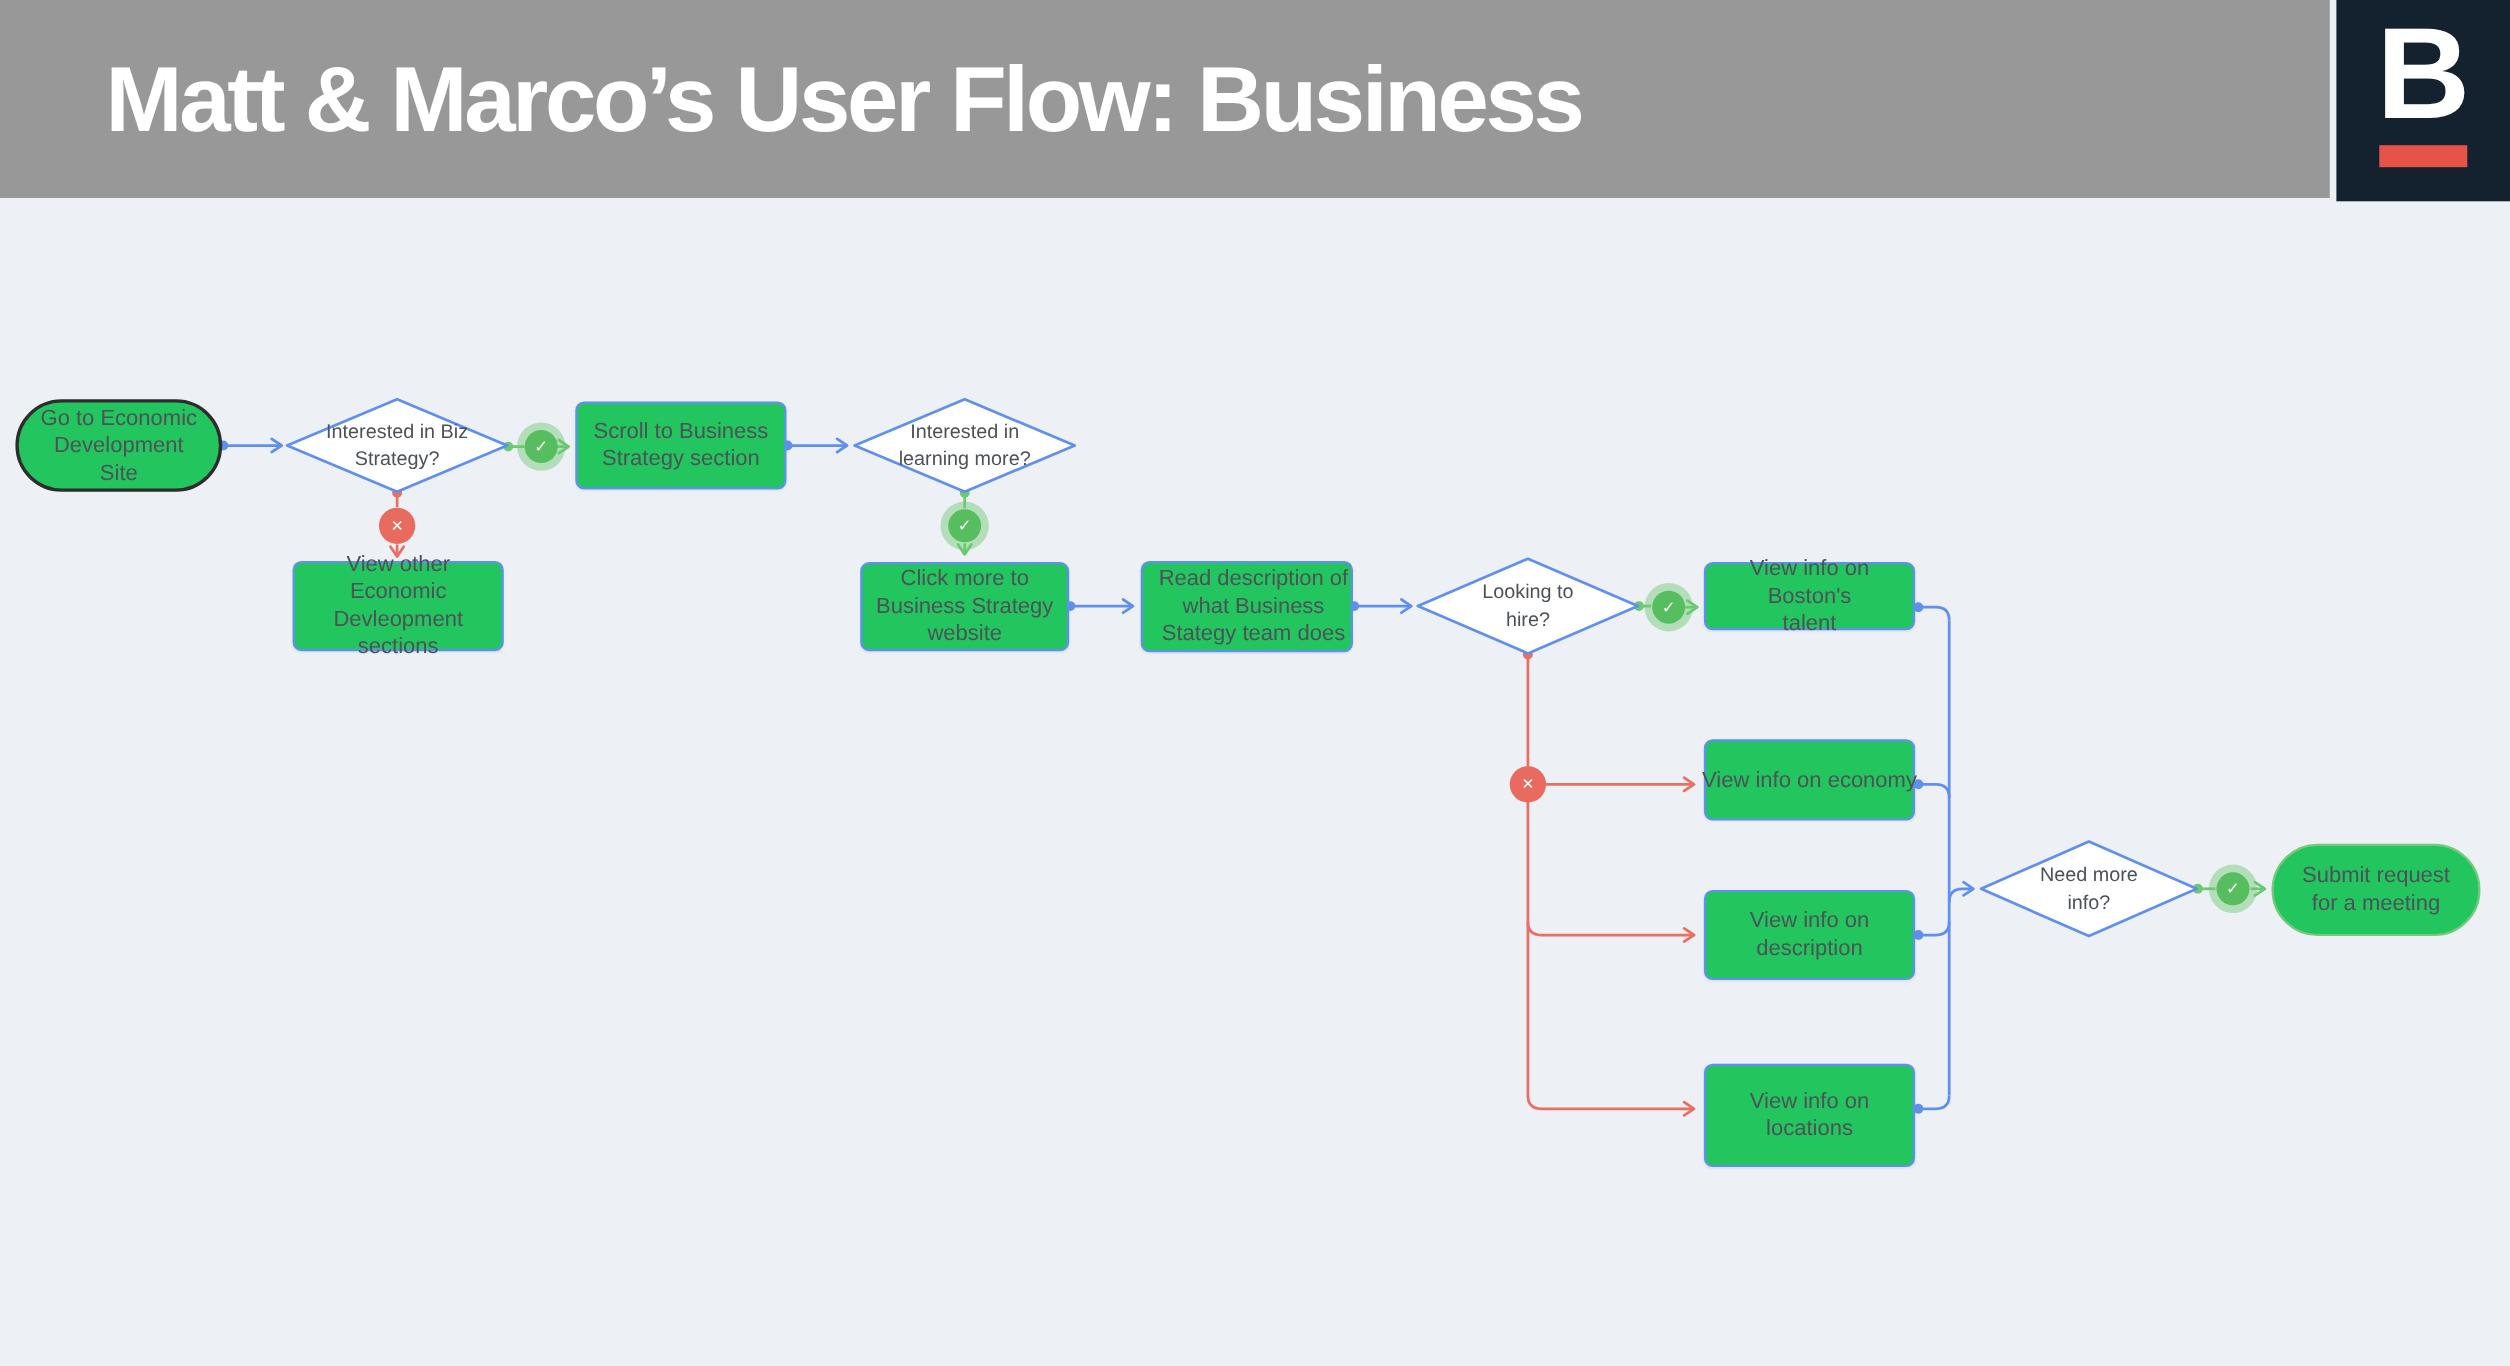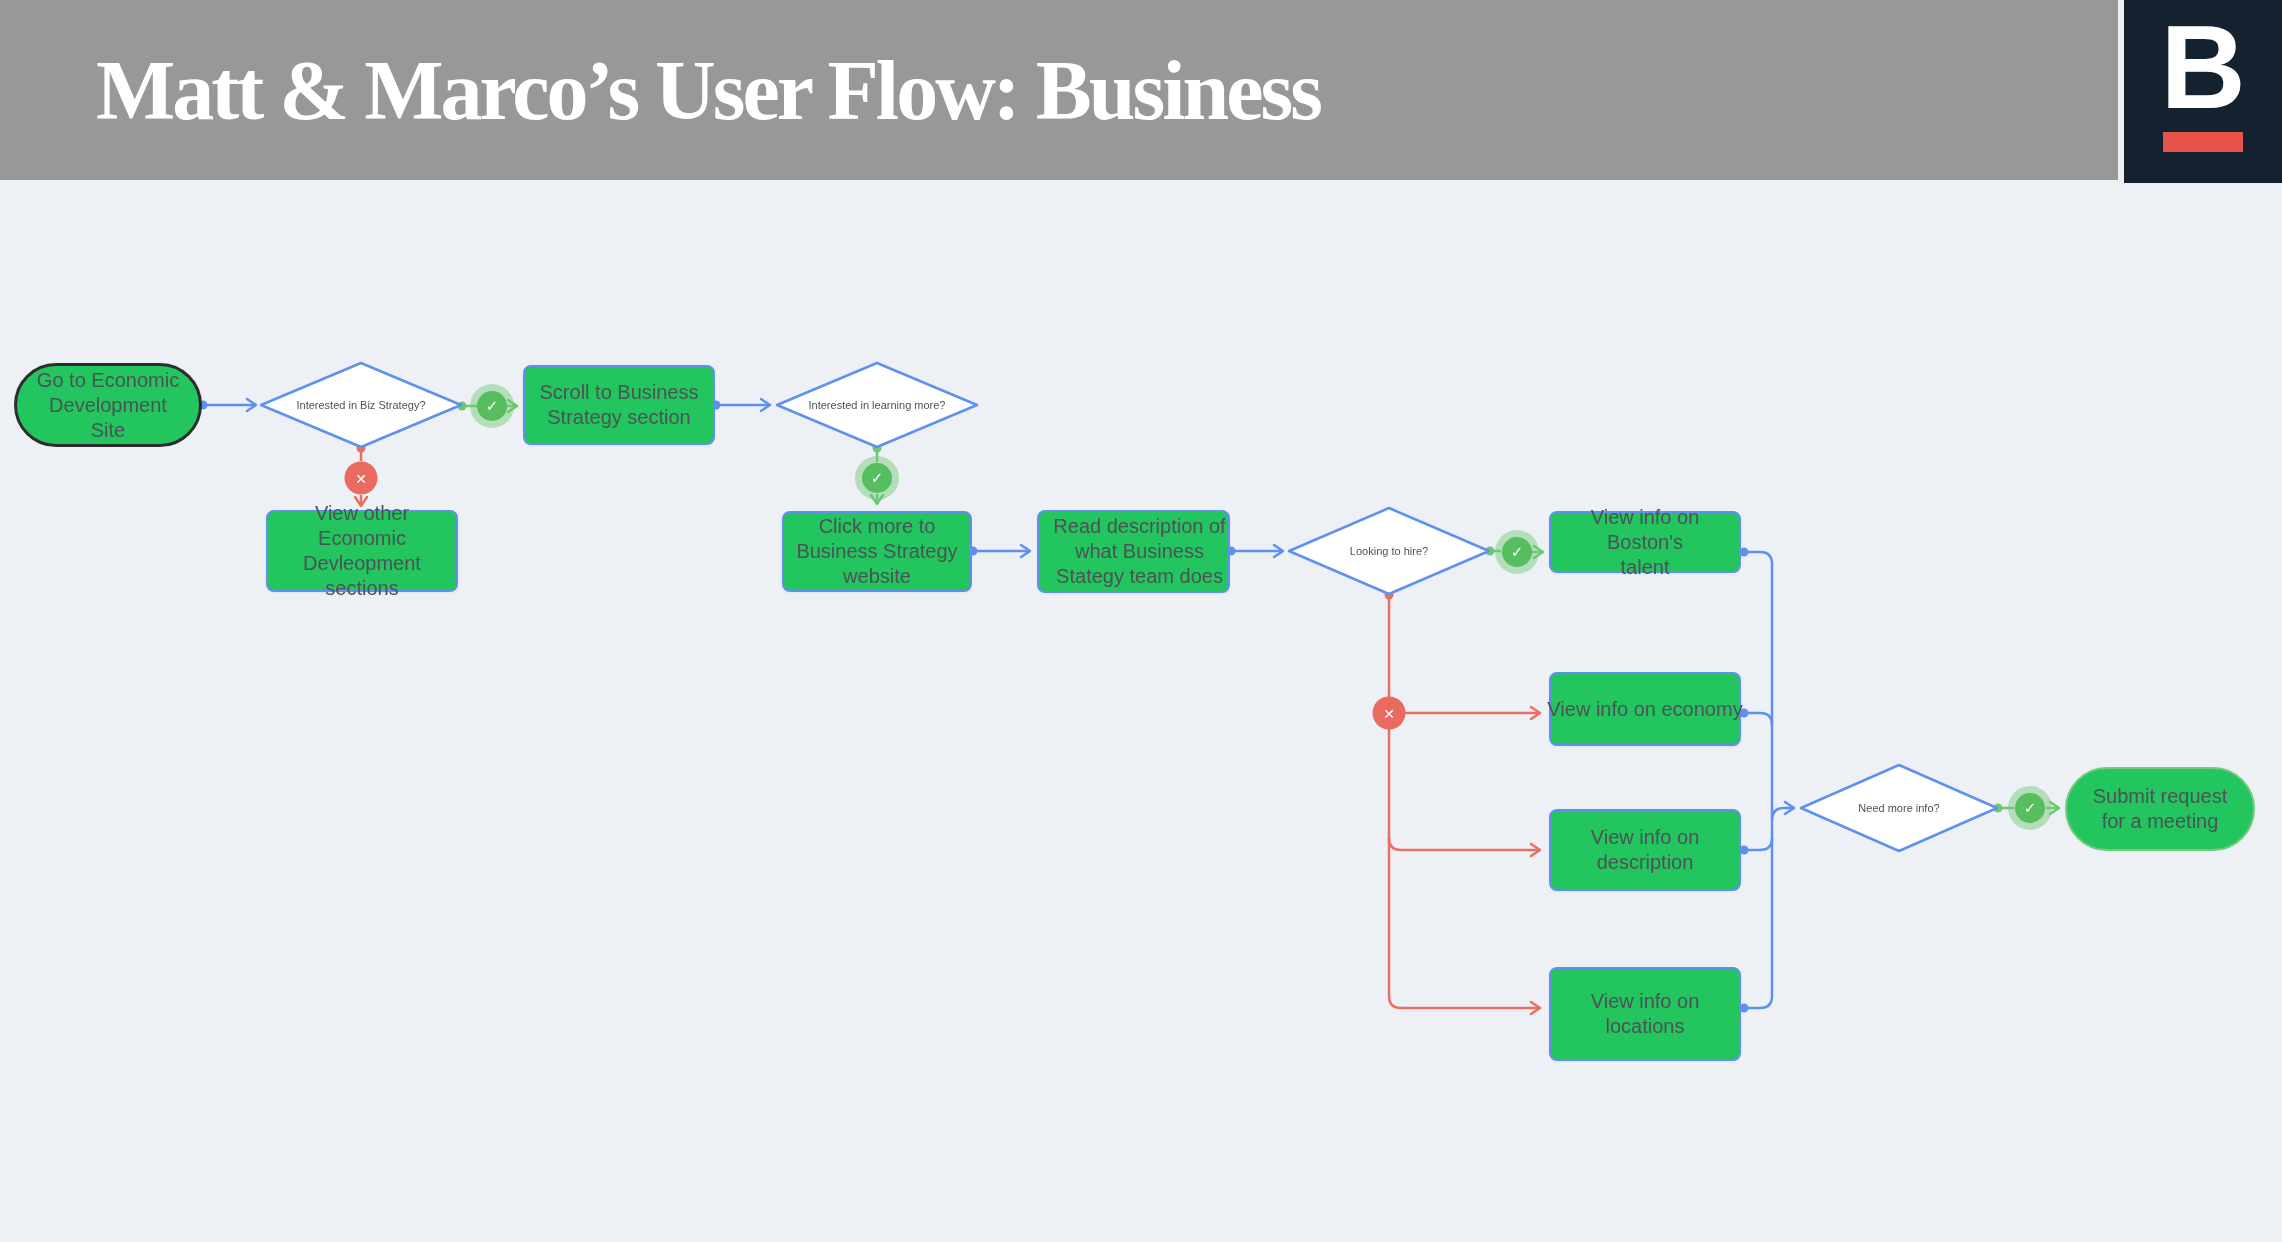--- a/index.html
+++ b/index.html
@@ -4,21 +4,21 @@
 <style>
   html,body{margin:0;padding:0;}
   body{
     width:2282px;height:1242px;overflow:hidden;position:relative;
     background:#edf1f5;
     font-family:"Liberation Sans","DejaVu Sans",sans-serif;
   }
   
   .header{
     position:absolute;left:0;top:0;width:2118px;height:180px;
-    background:#989898;display:flex;align-items:center;font-family:Liberation Serif, serif;
+    background:#989898;display:flex;align-items:center;
   }
   .title{
     margin-left:96px;color:#ffffff;font-size:84px;font-weight:800;
     letter-spacing:-3px;white-space:nowrap;
   }
   .logo{
     position:absolute;left:2124px;top:0;width:158px;height:183px;
     background:#142230;display:flex;flex-direction:column;align-items:center;
   }
   .logo-letter{
@@ -37,21 +37,21 @@
   }
   .process{
     border:2.4px solid #5f90f0;border-radius:8px;
     box-shadow:0 1px 2px rgba(60,90,160,0.08);
   }
   .pill-start{border:3px solid #2d2d2d;border-radius:42px;}
   .pill-end{border:2.5px solid #74c97a;border-radius:42px;}
 
   .dlabel{
     position:absolute;transform:translate(-50%,-50%);
-    text-align:center;color:#4d5257;font-size:11px;line-height:25px;
+    text-align:center;color:#4d5257;font-size:18px;line-height:25px;
     pointer-events:none;
   }
 
   .badge{
     position:absolute;transform:translate(-50%,-50%);
     border-radius:50%;display:flex;align-items:center;justify-content:center;
     color:#ffffff;font-weight:bold;
   }
   .badge.green{
     width:30px;height:30px;background:#56be5f;font-size:15px;

